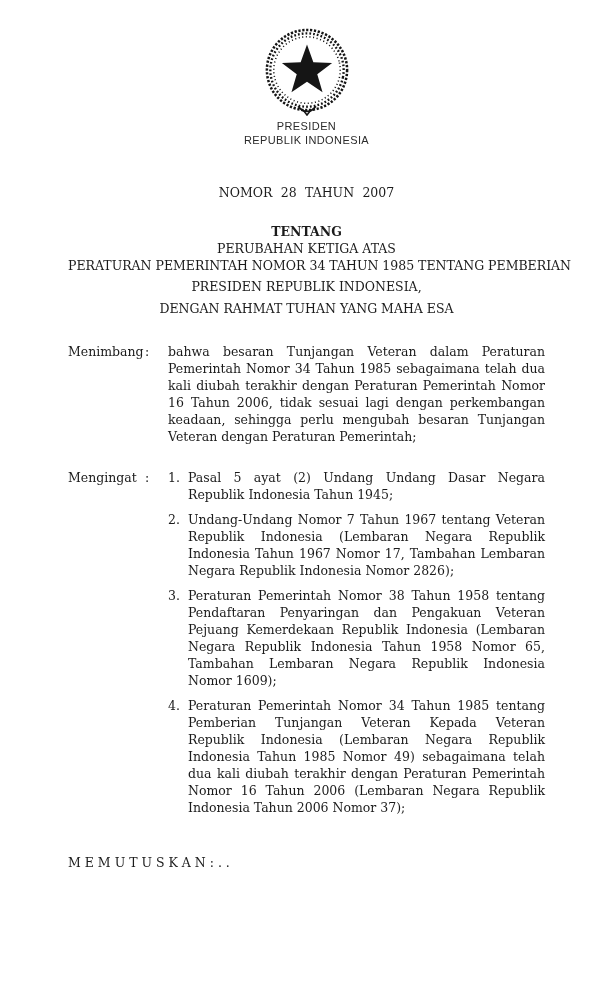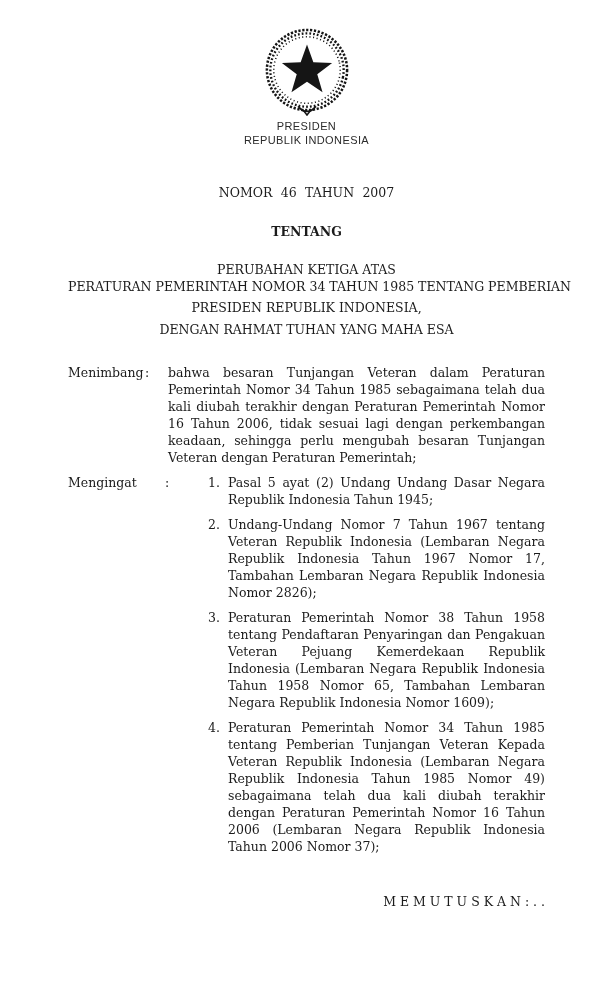--- a/index.html
+++ b/index.html
@@ -20,42 +20,42 @@
   .lh-line {
     font-family:"Liberation Sans", sans-serif;
     font-size:11px; line-height:14px;
     letter-spacing:0.4px;
     color:#2b2b2b;
   }
   .doc-title { text-align:center; margin-top:37px; }
   .t-line { white-space:nowrap; }
   .nomor { word-spacing:0.35em; }
   .tentang { margin-top:22px;font-weight:bold; }
-  .subject { margin-top:21px; }
+  .subject { margin-top:0; }
   .invocation { margin-top:5px; }
   .authority { margin-top:4px; }
   .clause {
     display:grid;
     grid-template-columns:77px 23px 1fr;
     margin-top:26px;
   }
-  .clause.mengingat { margin-top:8px;gap:20px; }
+  .clause.mengingat { margin-top:24px; }
   .clause-label { text-align:left; }
   .clause-colon { text-align:left; }
   .clause-body { text-align:justify; }
   .legal-item {
     display:flex;
     margin-bottom:8px;
   }
   .legal-item:last-child { margin-bottom:0; }
   .legal-num { flex:0 0 20px; }
   .legal-text { flex:1; text-align:justify; }
   .catchword {
     margin-top:38px;
-    text-align:right;
+    text-align:left;
     white-space:nowrap;
   }
 </style>
 </head>
 <body>
 
 <div class="page">
 
   <div class="letterhead">
     <svg class="emblem" width="90" height="88" viewBox="0 0 90 90" xmlns="http://www.w3.org/2000/svg">
@@ -64,21 +64,21 @@
       <circle cx="45" cy="43" r="34" fill="none" stroke="#151515" stroke-width="1.6" stroke-dasharray="1.1 2.6" transform="rotate(-13 45 43)"></circle>
       <path fill="#151515" d="M45,17 L51.5,35.1 L70.7,35.7 L55.5,47.4 L60.9,65.8 L45,55 L29.1,65.8 L34.5,47.4 L19.3,35.7 L38.5,35.1 Z"></path>
       <path d="M36,80 C41,87 49,87 54,80" fill="none" stroke="#151515" stroke-width="2"></path>
       <path d="M41,84 L45,89 L49,84" fill="none" stroke="#151515" stroke-width="1.6"></path>
     </svg>
     <div class="lh-line">PRESIDEN</div>
     <div class="lh-line">REPUBLIK INDONESIA</div>
   </div>
 
   <div class="doc-title">
-    <div class="t-line nomor">NOMOR 46 TAHUN 2007</div>
+    <div class="t-line nomor">NOMOR 28 TAHUN 2007</div>
     <div class="t-line tentang">TENTANG</div>
     <div class="subject">
       <div class="t-line">PERUBAHAN KETIGA ATAS</div>
       <div class="t-line">PERATURAN PEMERINTAH NOMOR 34 TAHUN 1985 TENTANG PEMBERIAN</div>
     </div>
     <div class="t-line authority">PRESIDEN REPUBLIK INDONESIA,</div>
     <div class="t-line invocation">DENGAN RAHMAT TUHAN YANG MAHA ESA</div>
   </div>
 
   <div class="clause">

